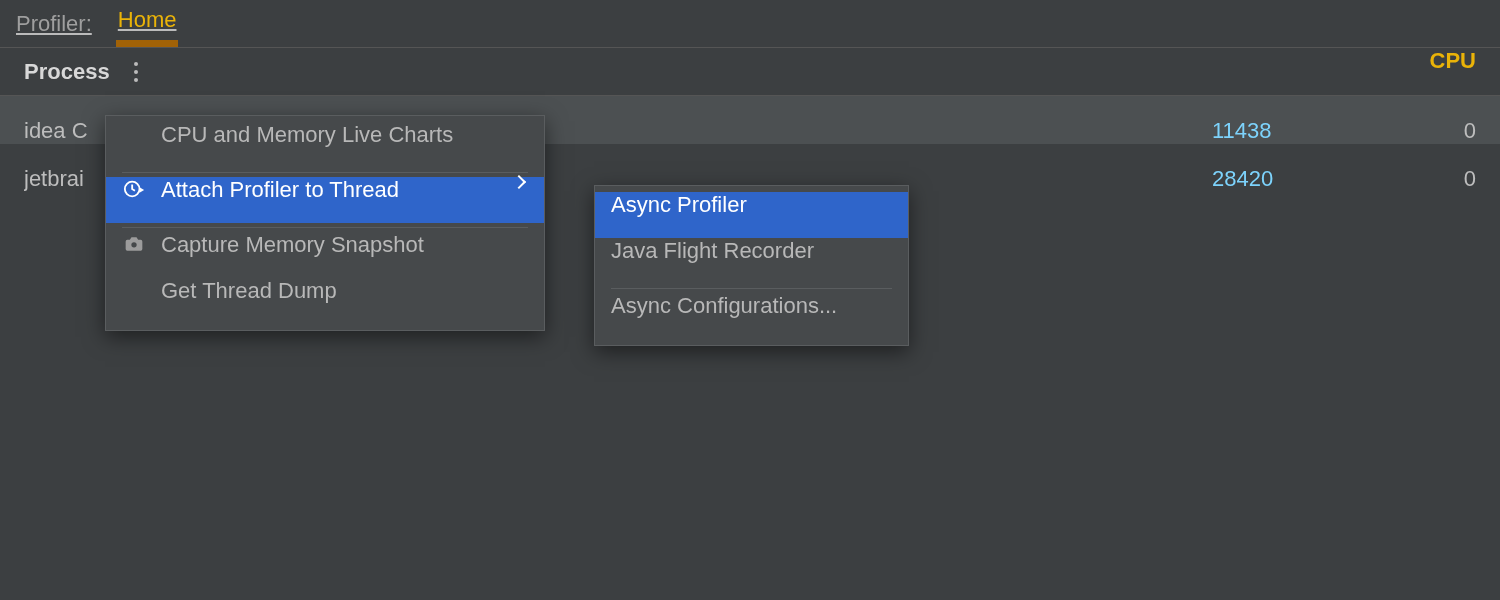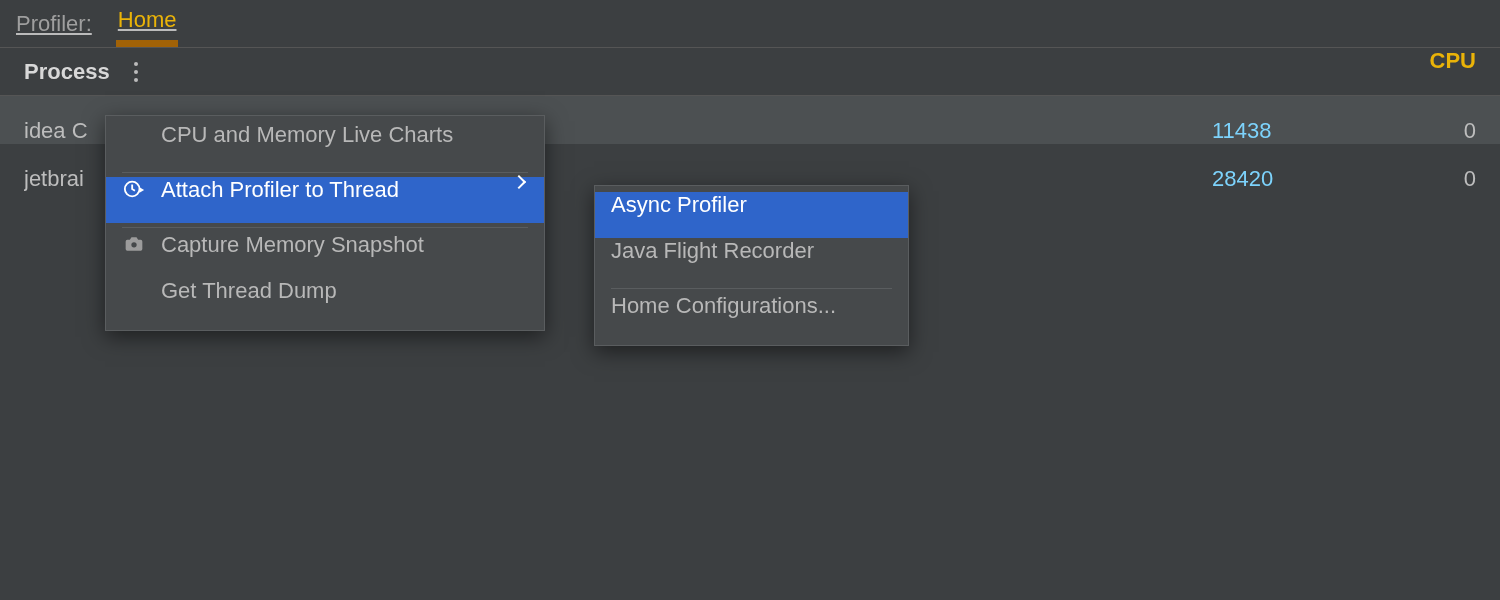--- a/index.html
+++ b/index.html
@@ -198,15 +198,15 @@
 
 <div id="menu2" class="context-menu">
   <div class="item selected">
     <span class="label">Async Profiler</span>
   </div>
   <div class="item">
     <span class="label">Java Flight Recorder</span>
   </div>
   <div class="sep"></div>
   <div class="item">
-    <span class="label">Home Configurations...</span>
+    <span class="label">Async Configurations...</span>
   </div>
 </div>
 
 </body></html>

